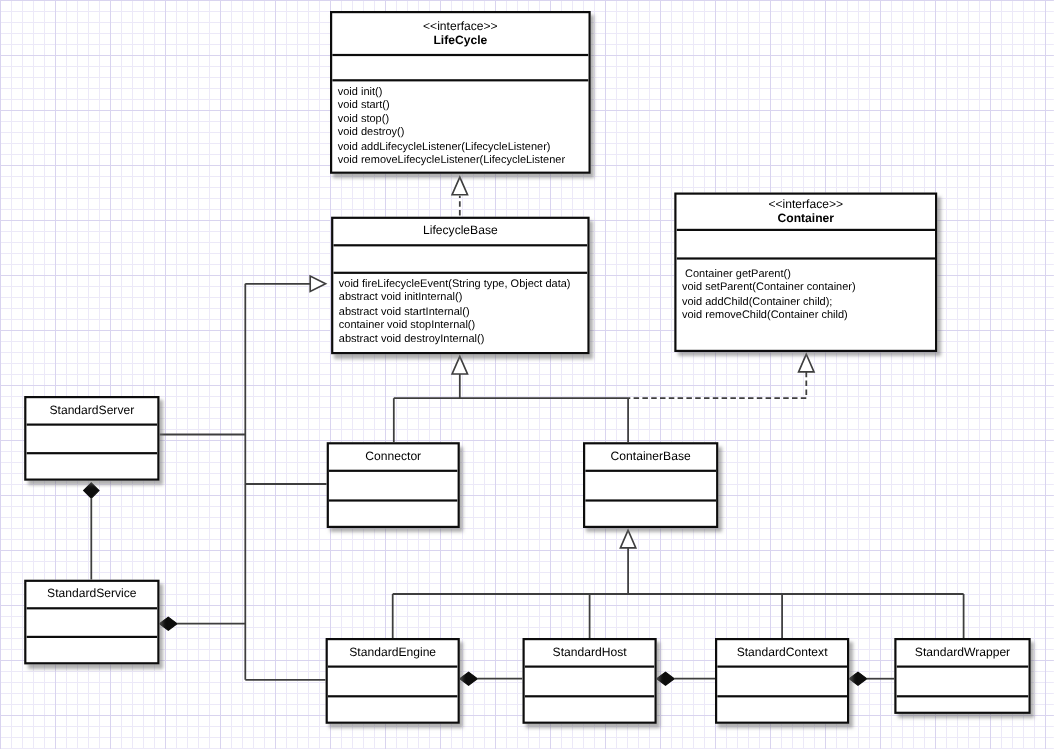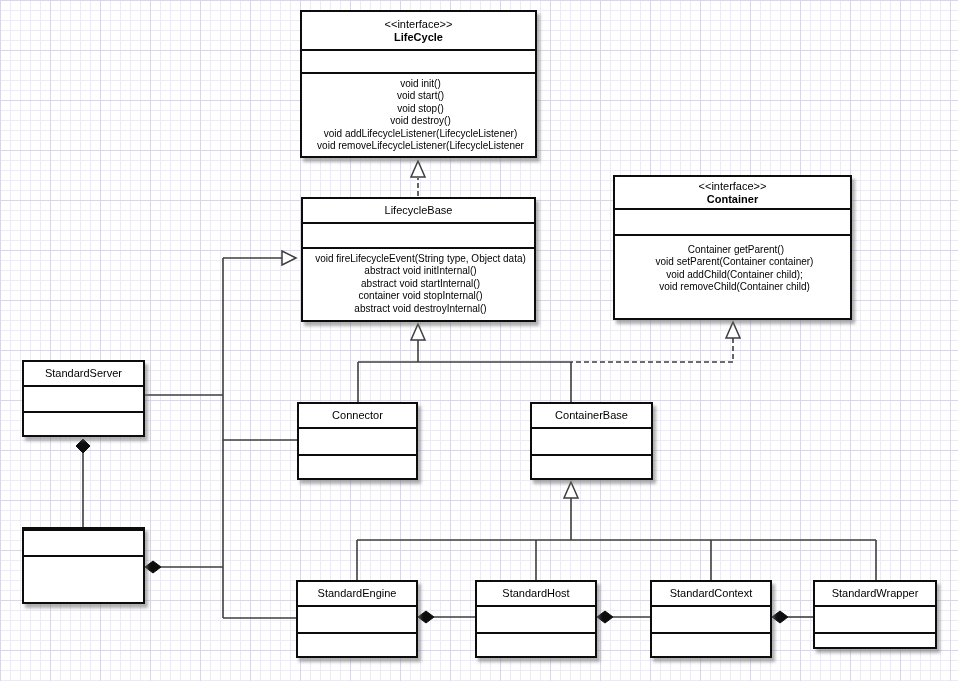--- a/index.html
+++ b/index.html
@@ -14,21 +14,21 @@
       linear-gradient(90deg, #ece9f8 1px, transparent 1px);
     background-size:50px 50px,50px 50px,10px 10px,10px 10px;
   }
   .edges{position:absolute;left:0;top:0;width:958px;height:681px;}
   .uml-box{
     position:absolute;background:#fff;border:2px solid #0c0c0c;
     box-shadow:3px 4px 3px rgba(110,110,110,.55);
     box-sizing:border-box;display:flex;flex-direction:column;overflow:hidden;
     color:#000;
   }
-  .sec{box-sizing:border-box;flex:0 0 auto;text-align:center;}
+  .sec{box-sizing:border-box;flex:0 0 auto;}
   .title{display:flex;flex-direction:column;justify-content:center;text-align:center;font-size:11px;line-height:13px;}
   .attrs{border-top:2px solid #0c0c0c;}
   .methods{border-top:2px solid #0c0c0c;flex:1 1 auto;font-size:10px;line-height:12.4px;padding:4px 1px 0 5px;}
   .m{white-space:pre;}
   .bold{font-weight:bold;}
   svg line, svg polyline{stroke:#3e3e3e;stroke-width:1.6;fill:none;}
   svg .dash{stroke-dasharray:5 3;}
   svg polygon.tri{fill:#ffffff;stroke:#3e3e3e;stroke-width:1.5;}
   svg polygon.dia{fill:#0d0d0d;stroke:#0d0d0d;}
 </style>
@@ -149,20 +149,23 @@
 
   <div class="uml-box" style="left:22px;top:360px;width:123px;height:77px">
     <div class="sec title" style="height:23px">
       <div>StandardServer</div>
     </div>
     <div class="sec attrs" style="height:26px"></div>
     <div class="sec methods"></div>
   </div>
 
   <div class="uml-box" style="left:22px;top:527px;width:123px;height:77px">
+    <div class="sec title" style="height:23px">
+      <div>StandardService</div>
+    </div>
     <div class="sec attrs" style="height:26px"></div>
     <div class="sec methods"></div>
   </div>
 
   <div class="uml-box" style="left:297px;top:402px;width:121px;height:78px">
     <div class="sec title" style="height:23px">
       <div>Connector</div>
     </div>
     <div class="sec attrs" style="height:27px"></div>
     <div class="sec methods"></div>

